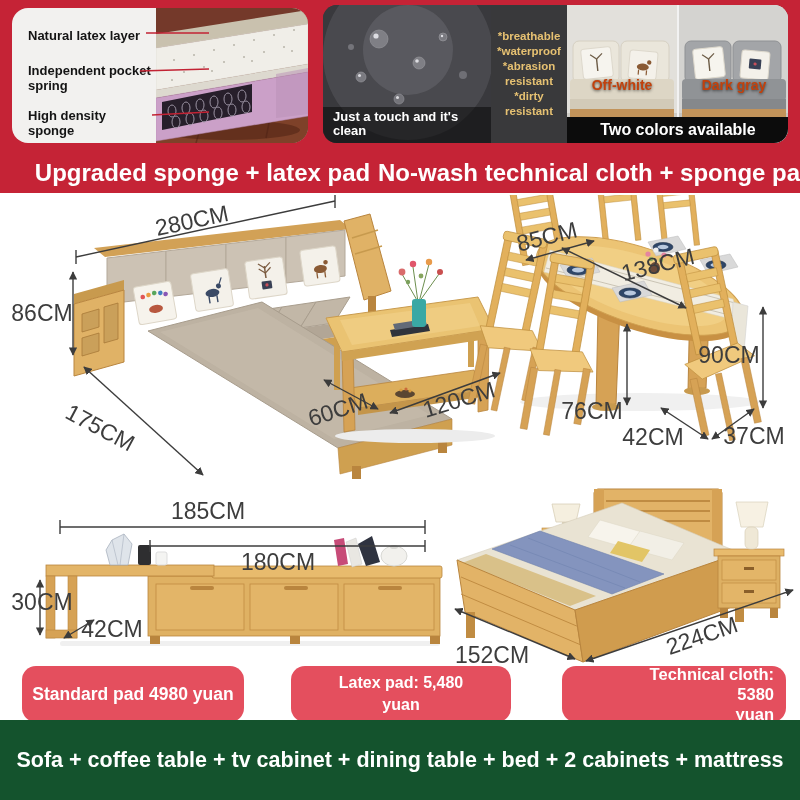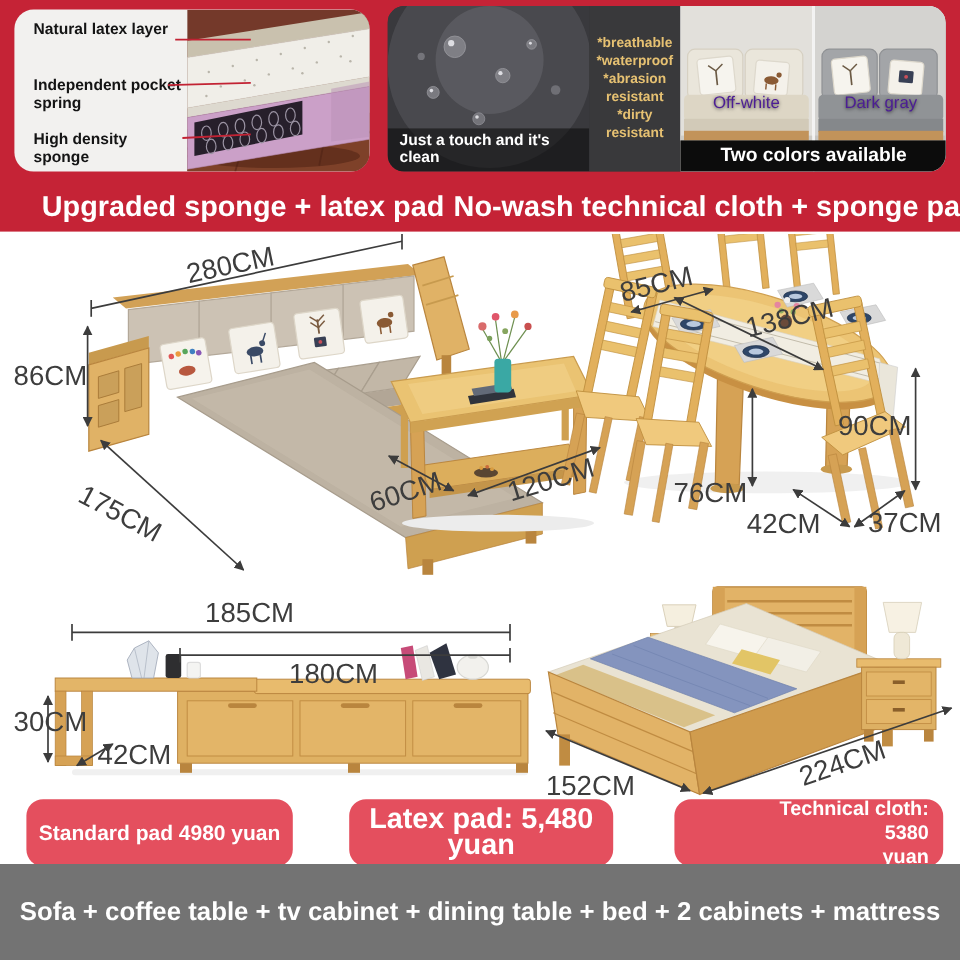--- a/index.html
+++ b/index.html
@@ -15,38 +15,38 @@
   .leader-svg{position:absolute;left:0;top:0;pointer-events:none;}
   .fabric-panel{position:absolute;left:323px;top:5px;width:465px;height:138px;border-radius:14px;
         overflow:hidden;display:flex;background:#39393d;}
   .droplet-photo{position:relative;width:168px;height:138px;flex:none;}
   .droplet-caption{position:absolute;left:10px;bottom:5px;color:#fff;font-size:13px;font-weight:bold;line-height:14px;}
   .features-panel{width:76px;flex:none;background:#39393b;color:#e6c172;display:flex;flex-direction:column;
         justify-content:center;align-items:center;font-size:11.5px;font-weight:bold;line-height:15px;text-align:left;}
   .sofa-color-photos{position:relative;flex:1;display:flex;background:#fff;}
   .sofa-photo{position:relative;flex:1;}
   .photo-divider{width:2px;background:#f2f2f2;}
-  .color-label{position:absolute;left:0;right:0;top:72px;text-align:center;color:#4c1d95;font-size:14px;
-        font-weight:normal;text-shadow:0 1px 3px rgba(0,0,0,.65);}
+  .color-label{position:absolute;left:0;right:0;top:72px;text-align:center;color:#c2410c;font-size:14px;
+        font-weight:bold;text-shadow:0 1px 3px rgba(0,0,0,.65);}
   .two-colors-bar{position:absolute;left:0;right:0;bottom:0;height:26px;background:#0c0c0c;color:#fff;
         display:flex;align-items:center;justify-content:center;font-size:16px;font-weight:bold;}
   .slogan{position:absolute;top:154px;height:38px;line-height:38px;text-align:center;color:#fff;
         font-size:24px;font-weight:bold;white-space:nowrap;}
   .slogan-left{left:10px;width:385px;}
   .slogan-right{left:378px;width:412px;}
   
   .diagram-svg{position:absolute;left:0;top:195px;}
   .dim{position:absolute;font-size:23px;color:#3d3d3d;white-space:nowrap;transform:translate(-50%,-50%);}
   
   .badge{position:absolute;top:666px;height:56px;background:#e44f5e;border-radius:14px;color:#fff;
         font-weight:bold;display:flex;flex-direction:column;justify-content:center;text-align:center;}
   .badge-standard{left:22px;width:222px;font-size:17.5px;}
-  .badge-latex{left:291px;width:220px;font-size:24px;line-height:22px;}
+  .badge-latex{left:291px;width:220px;font-size:16px;line-height:22px;}
   .badge-tech{left:562px;width:224px;font-size:16.5px;line-height:20px;text-align:right;padding-right:12px;box-sizing:border-box;padding-left:48px;}
-  .bundle-banner{position:absolute;left:0;top:720px;width:800px;height:80px;background:#737373;z-index:5;
+  .bundle-banner{position:absolute;left:0;top:720px;width:800px;height:80px;background:#14532d;z-index:5;
         display:flex;align-items:center;justify-content:center;}
   .bundle-text{color:#fff;font-size:21.5px;font-weight:bold;white-space:nowrap;}
 </style>
 </head>
 <body>
 
 <div class="page">
 
   <div class="top-section">
 
@@ -94,21 +94,21 @@
               <ellipse cx="34" cy="111" rx="4" ry="6"></ellipse>
             <ellipse cx="48" cy="108" rx="4" ry="6"></ellipse>
               <ellipse cx="62" cy="105" rx="4" ry="6"></ellipse>
             <ellipse cx="76" cy="102" rx="4" ry="6"></ellipse>
               <ellipse cx="90" cy="99" rx="4" ry="6"></ellipse>
           </g>
           <polygon points="120,66 152,60 152,106 120,110" fill="#b98fb6" opacity="0.5"></polygon>
         </svg>
       </div>
       <div class="m-labels">
-        <div class="m-label" style="top:8px">Natural latex layer</div>
+        <div class="m-label" style="top:20px">Natural latex layer</div>
         <div class="m-label" style="top:55px">Independent pocket spring</div>
         <div class="m-label" style="top:100px">High density sponge</div>
       </div>
       <svg class="leader-svg" width="296" height="135" viewBox="0 0 296 135">
         <line x1="134" y1="25" x2="197" y2="25" stroke="#c22233" stroke-width="1.5"></line>
         <line x1="128" y1="63" x2="197" y2="61" stroke="#c22233" stroke-width="1.5"></line>
         <line x1="140" y1="107" x2="197" y2="104" stroke="#c22233" stroke-width="1.5"></line>
       </svg>
     </div>
 

